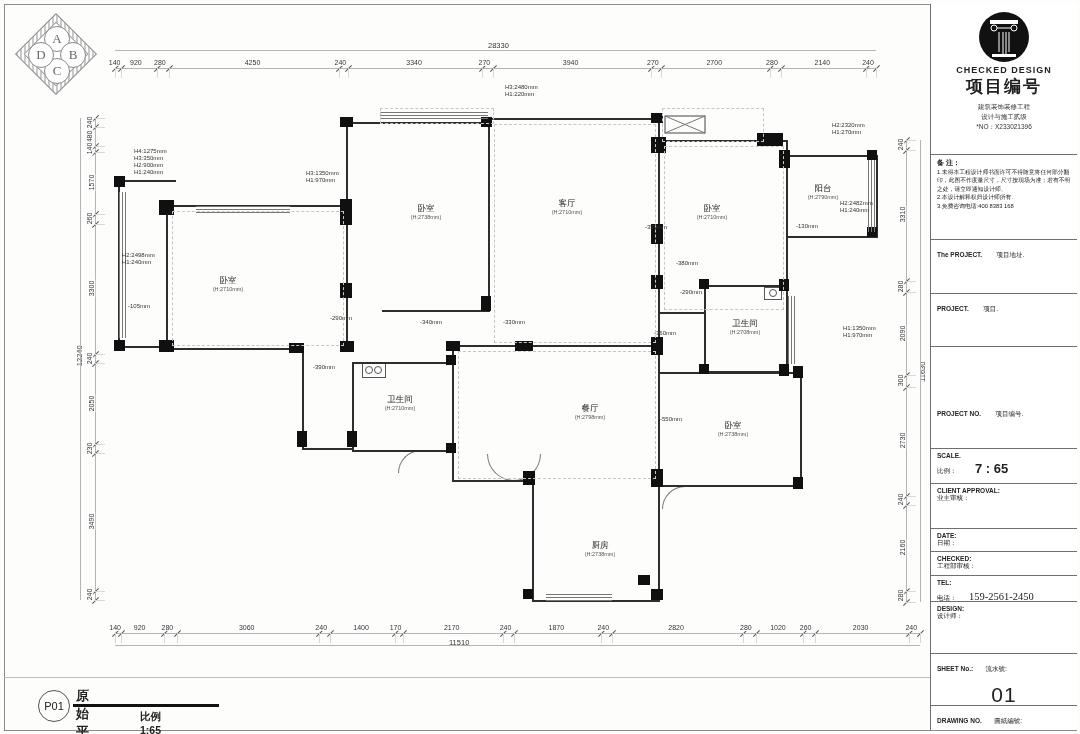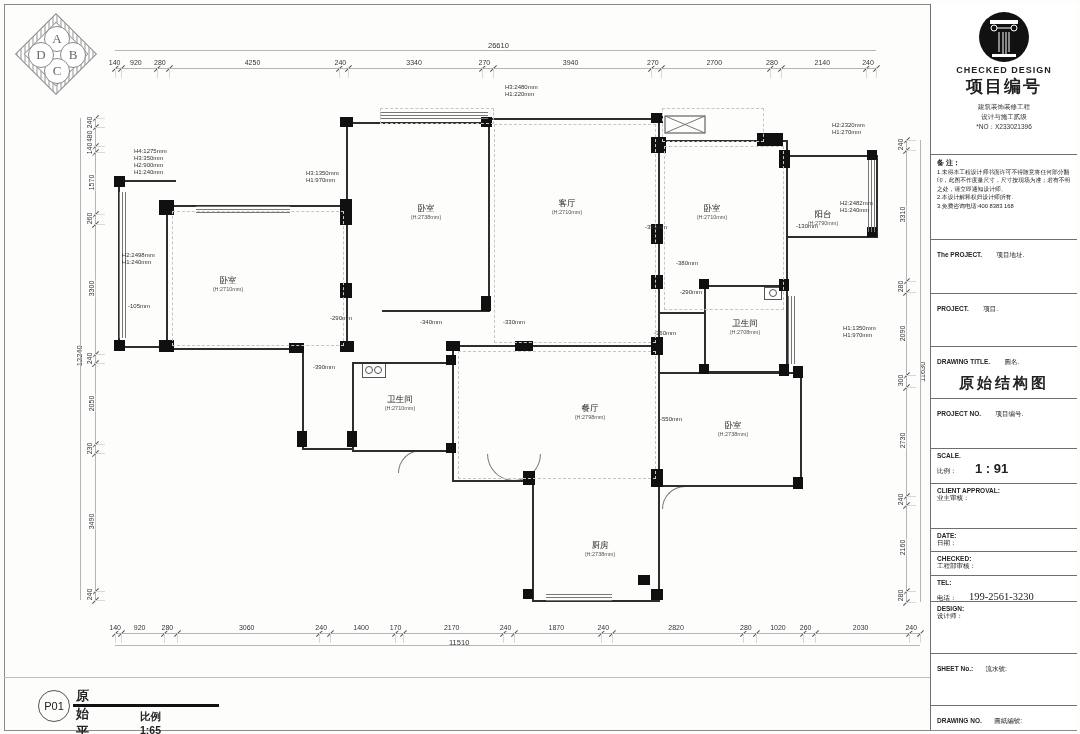--- a/index.html
+++ b/index.html
@@ -90,21 +90,21 @@
     <div class="abs fixc" style="left:374px;top:366px;width:6px;height:6px;"></div>
 
     <div class="abs fix" style="left:764px;top:287px;width:16px;height:11px;"></div>
     <div class="abs fixc" style="left:769px;top:289px;width:6px;height:6px;"></div>
 
     <div class="abs arc" style="left:487px;top:454px;width:26px;height:26px;border-left-width:1px;border-bottom-width:1px;border-radius:0 0 0 100%;"></div>
     <div class="abs arc" style="left:514px;top:454px;width:26px;height:26px;border-right-width:1px;border-bottom-width:1px;border-radius:0 0 100% 0;"></div>
     <div class="abs arc" style="left:398px;top:450px;width:22px;height:22px;border-left-width:1px;border-top-width:1px;border-radius:100% 0 0 0;"></div>
     <div class="abs arc" style="left:662px;top:486px;width:22px;height:22px;border-left-width:1px;border-top-width:1px;border-radius:100% 0 0 0;"></div>
 
-    <span class="abs dimlab" style="left:487px;top:42px;font-size:7.5px;">26610</span>
+    <span class="abs dimlab" style="left:487px;top:42px;font-size:7.5px;">28330</span>
     <span class="abs dimlab" style="left:448px;top:639px;font-size:7.5px;">11510</span>
     <span class="abs dimlab v" style="left:68px;top:352px;font-size:7.5px;">12240</span>
     <span class="abs dimlab v" style="left:912px;top:368px;font-size:7.5px;">11630</span>
   <div class="abs w" style="left: 118px; top: 180px; width: 58px; height: 2px;"></div>
       <div class="abs w" style="left: 118px; top: 180px; width: 2px; height: 168px;"></div>
       <div class="abs w" style="left: 118px; top: 346px; width: 50px; height: 2px;"></div>
       <div class="abs w" style="left: 166px; top: 205px; width: 2px; height: 145px;"></div>
       <div class="abs w" style="left: 166px; top: 205px; width: 182px; height: 2px;"></div>
       <div class="abs w" style="left: 166px; top: 348px; width: 138px; height: 2px;"></div>
       <div class="abs w" style="left: 346px; top: 122px; width: 2px; height: 228px;"></div>
@@ -369,21 +369,21 @@
         <div class="rh">(H:2738mm)</div>
       </div>
       <div class="abs room" style="left: 567px; top: 198px;">
         <div class="rn">客厅</div>
         <div class="rh">(H:2710mm)</div>
       </div>
       <div class="abs room" style="left: 712px; top: 203px;">
         <div class="rn">卧室</div>
         <div class="rh">(H:2710mm)</div>
       </div>
-      <div class="abs room" style="left: 823px; top: 183px; margin-top: 26px;">
+      <div class="abs room" style="left: 823px; top: 183px;">
         <div class="rn">阳台</div>
         <div class="rh">(H:2790mm)</div>
       </div>
       <div class="abs room" style="left: 228px; top: 275px;">
         <div class="rn">卧室</div>
         <div class="rh">(H:2710mm)</div>
       </div>
       <div class="abs room" style="left: 745px; top: 318px;">
         <div class="rn">卫生间</div>
         <div class="rh">(H:2708mm)</div>
@@ -472,57 +472,53 @@
       <div class="note-i">3.免费咨询电话:400 8383 168</div>
     </div>
     <div class="tbx" style="top:236px;height:54px;">
       <span class="len">The PROJECT.</span>
       <span class="lcn" style="margin-left:10px;">项目地址.</span>
     </div>
     <div class="tbx" style="top:290px;height:53px;">
       <span class="len">PROJECT.</span>
       <span class="lcn" style="margin-left:10px;">项目.</span>
     </div>
-    <div class="tbx" style="top:343px;height:52px;">
-      <span class="len">DRAWING TITLE.</span>
-      <span class="lcn" style="margin-left:10px;">圖名.</span>
-      <div class="big-title">原始结构图</div>
-    </div>
     <div class="tbx" style="top:395px;height:50px;">
       <span class="len">PROJECT NO.</span>
       <span class="lcn" style="margin-left:10px;">项目编号.</span>
     </div>
     <div class="tbx" style="top:445px;height:35px;">
       <div class="len">SCALE.</div>
       <span class="lcn">比例：</span>
-      <span class="big-scale">1 : 91</span>
+      <span class="big-scale">7 : 65</span>
     </div>
     <div class="tbx" style="top:480px;height:45px;">
       <div class="len">CLIENT APPROVAL:</div>
       <div class="lcn">业主审核：</div>
     </div>
     <div class="tbx" style="top:525px;height:23px;">
       <div class="len">DATE:</div>
       <div class="lcn">日期：</div>
     </div>
     <div class="tbx" style="top:548px;height:24px;">
       <div class="len">CHECKED:</div>
       <div class="lcn">工程部审核：</div>
     </div>
     <div class="tbx" style="top:572px;height:26px;">
       <div class="len">TEL:</div>
       <span class="lcn">电话：</span>
-      <span class="tel-v">199-2561-3230</span>
+      <span class="tel-v">159-2561-2450</span>
     </div>
     <div class="tbx" style="top:598px;height:52px;">
       <div class="len">DESIGN:</div>
       <div class="lcn">设计师：</div>
     </div>
     <div class="tbx" style="top:650px;height:52px;">
       <span class="len">SHEET No.:</span>
       <span class="lcn" style="margin-left:8px;">流水號:</span>
+      <div class="big-sheet">01</div>
     </div>
     <div class="tbx" style="top:702px;height:24px;border-bottom:none;">
       <span class="len">DRAWING NO.</span>
       <span class="lcn" style="margin-left:8px;">圖紙編號:</span>
     </div>
   </div>
 </div>
 
 </body></html>

